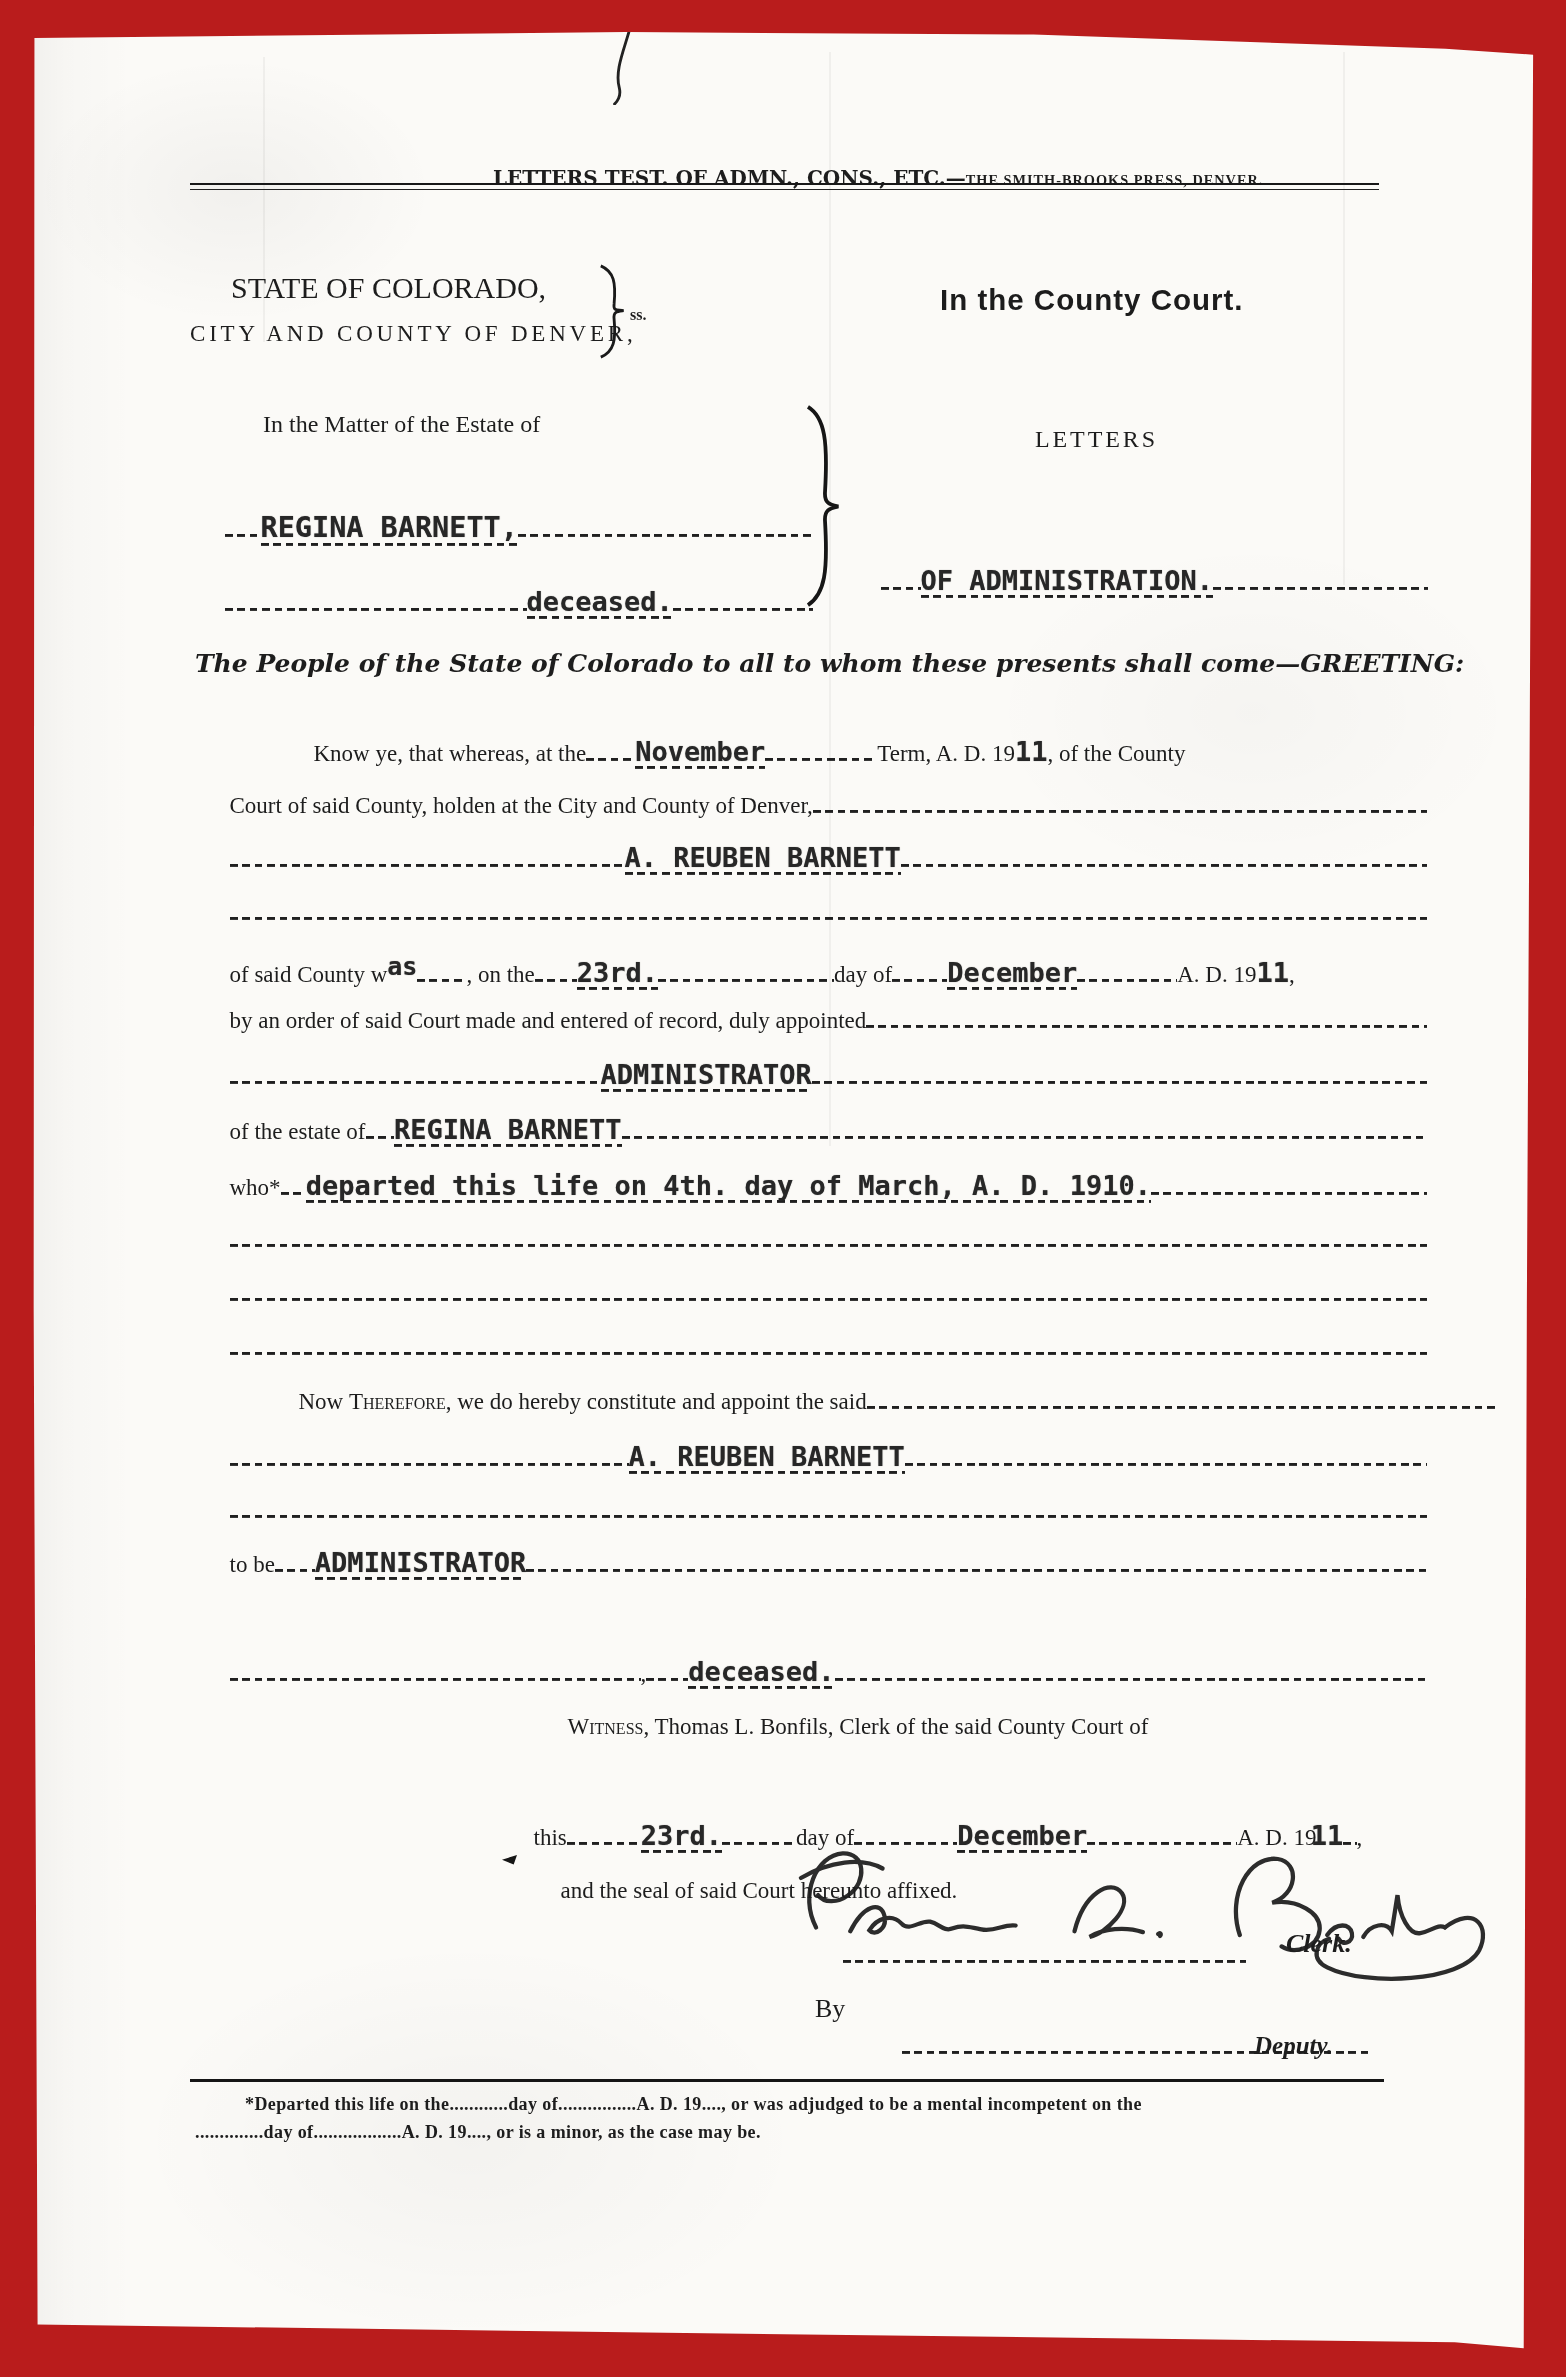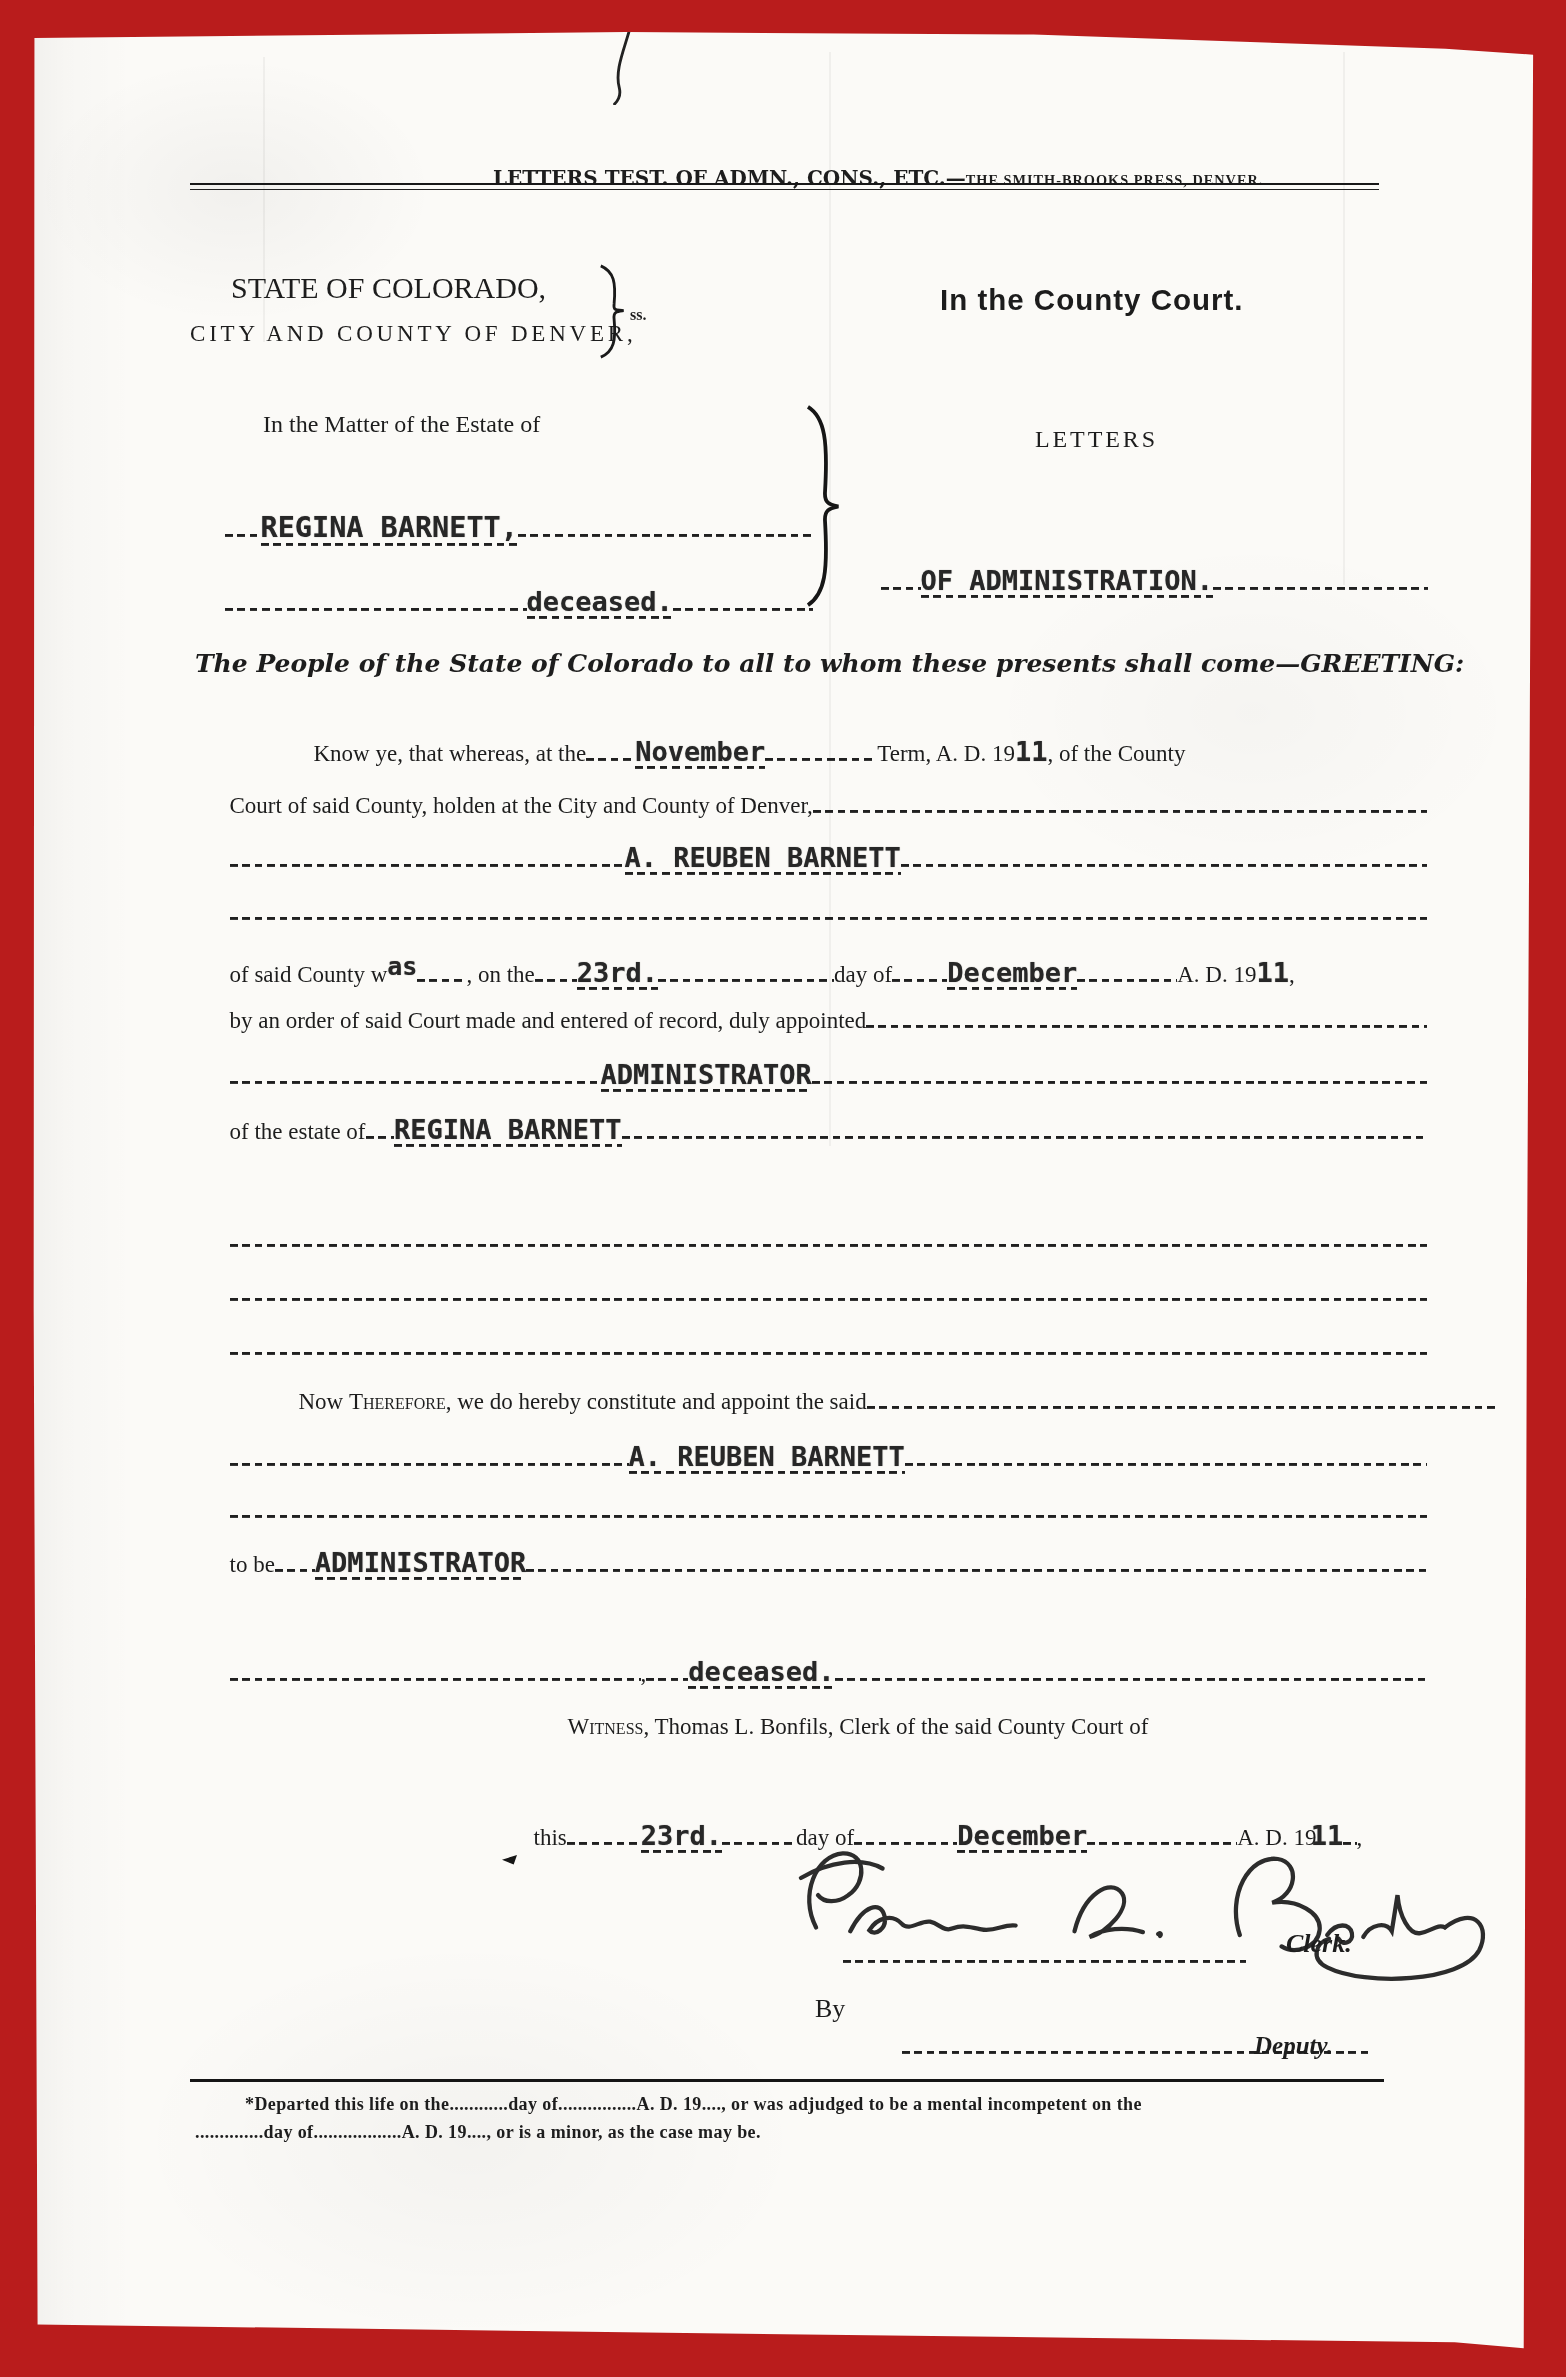--- a/index.html
+++ b/index.html
@@ -104,20 +104,23 @@
     </div>
 
     <div class="row" style="left:195px;top:1027px;width:1232px;">
       <span class="fill" style="width:371px;"></span><span class="typed onln">ADMINISTRATOR</span><span class="fill" style="width:856px;"></span>
     </div>
 
     <div class="row printed" style="left:195px;top:1082px;width:1232px;">
       <span>of the estate of</span><span class="fill" style="width:28.5px;"></span><span class="typed onln">REGINA BARNETT</span><span class="fill" style="width:856px;"></span>
     </div>
 
+    <div class="row printed" style="left:195px;top:1138px;width:1232px;">
+      <span>who*</span><span class="fill" style="width:25px;"></span><span class="typed onln">departed this life on 4th. day of March, A. D. 1910.</span><span class="fill" style="width:380px;"></span>
+    </div>
 
     <div class="row" style="left:195px;top:1192px;width:1232px;">
       <span class="fill" style="width:1232px;"></span>
     </div>
     <div class="row" style="left:195px;top:1246px;width:1232px;">
       <span class="fill" style="width:1232px;"></span>
     </div>
     <div class="row" style="left:195px;top:1300px;width:1232px;">
       <span class="fill" style="width:1232px;"></span>
     </div>
@@ -143,20 +146,23 @@
       <span class="fill" style="width:411px;"></span><span>,</span><span class="fill" style="width:42px;"></span><span class="typed onln">deceased.</span><span class="fill" style="width:666px;"></span>
     </div>
 
     <div class="row printed" style="left:499px;top:1679px;width:932px;padding-left:34px;">
       <span class="sc">Witness,</span><span> Thomas L. Bonfils, Clerk of the said County Court of</span>
     </div>
     <div class="row printed" style="left:499px;top:1788px;width:932px;">
       <span>this</span><span class="fill" style="width:74px;"></span><span class="typed onln">23rd.</span><span class="fill" style="width:74px;"></span><span>day of</span><span class="fill" style="width:103px;"></span><span class="typed onln">December</span><span class="fill" style="width:150px;"></span><span>A. D. 19</span><span class="typed" style="margin-left:-5.7px;">11</span><span class="fill" style="width:13.3px;"></span><span>,</span>
     </div>
     <div class="mark-left" style="left:502px;top:1855px;"></div>
+    <div class="row printed" style="left:526px;top:1843px;width:905px;">
+      <span>and the seal of said Court hereunto affixed.</span>
+    </div>
 
     <div class="row" style="left:808px;top:1908px;width:438px;">
       <span class="fill" style="width:438px;"></span>
     </div>
     <svg class="abs" style="left:789px;top:1840px;" width="704" height="152" viewBox="0 0 740 160" aria-label="Thomas L. Bonfils">
       <g fill="none" stroke="#1b1b1b" stroke-width="4.5" stroke-linecap="round" opacity="0.92">
         <path d="M28,92 C10,58 28,16 56,14 C80,13 82,44 62,58 C50,67 36,66 30,58"></path>
         <path d="M12,40 C42,22 76,18 98,30"></path>
         <path d="M64,96 C78,68 96,64 100,80 C103,93 90,102 84,95 C92,82 108,77 118,88 C126,97 138,84 148,86 C158,88 162,97 172,93 C182,89 192,92 202,94 C216,97 226,88 238,90"></path>
         <path d="M300,96 C310,56 338,40 350,56 C360,71 334,98 316,102 C330,93 354,91 372,97"></path>

